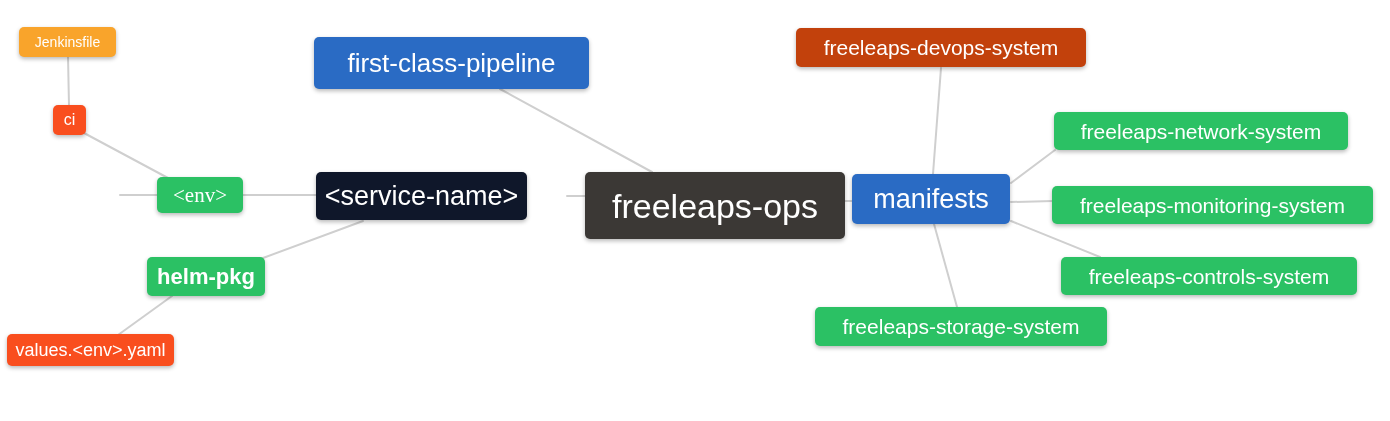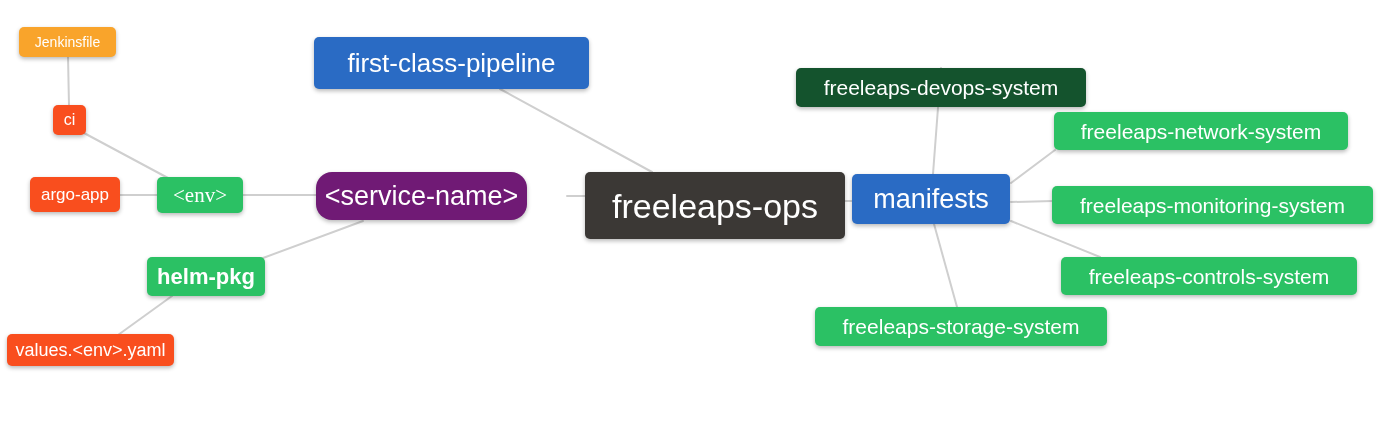--- a/index.html
+++ b/index.html
@@ -54,26 +54,25 @@
       <line x1="845" y1="201" x2="853" y2="201" stroke="#cfcfcf" stroke-width="2" stroke-linecap="round"></line>
       <line x1="933" y1="174" x2="941" y2="68" stroke="#cfcfcf" stroke-width="2" stroke-linecap="round"></line>
       <line x1="1011" y1="183" x2="1055" y2="150" stroke="#cfcfcf" stroke-width="2" stroke-linecap="round"></line>
       <line x1="1011" y1="202" x2="1053" y2="201" stroke="#cfcfcf" stroke-width="2" stroke-linecap="round"></line>
       <line x1="1011" y1="221" x2="1100" y2="257" stroke="#cfcfcf" stroke-width="2" stroke-linecap="round"></line>
       <line x1="934" y1="224" x2="957" y2="307" stroke="#cfcfcf" stroke-width="2" stroke-linecap="round"></line>
     </svg>
 
 <div class="node" style="left: 19px; top: 27px; width: 97px; height: 30px; font-size: 14px; background: rgb(249, 164, 43);">Jenkinsfile</div>
     <div class="node" style="left: 53px; top: 105px; width: 33px; height: 30px; font-size: 16px; background: rgb(249, 78, 30);">ci</div>
-    <div class="node" style="left: 30px; top: 177px; width: 90px; height: 35px; font-size: 17px; background: rgb(249, 78, 30);">argo-app</div>
     <div class="node" style="left: 157px; top: 177px; width: 86px; height: 36px; font-size: 21px; background: rgb(43, 193, 100); font-family: Liberation Serif, serif;">&lt;env&gt;</div>
     <div class="node" style="left: 147px; top: 257px; width: 118px; height: 39px; font-size: 22px; background: rgb(43, 193, 100); font-weight: bold;">helm-pkg</div>
     <div class="node" style="left: 7px; top: 334px; width: 167px; height: 32px; font-size: 18px; background: rgb(249, 78, 30);">values.&lt;env&gt;.yaml</div>
     <div class="node" style="left: 314px; top: 37px; width: 275px; height: 52px; font-size: 26px; background: rgb(42, 107, 196);">first-class-pipeline</div>
-    <div class="node" style="left: 316px; top: 172px; width: 211px; height: 48px; font-size: 27px; background: #701a75; border-radius: 16px;">&lt;service-name&gt;</div>
+    <div class="node" style="left: 316px; top: 172px; width: 211px; height: 48px; font-size: 27px; background: #0f172a;">&lt;service-name&gt;</div>
     <div class="node" style="left: 585px; top: 172px; width: 260px; height: 67px; font-size: 34px; background: rgb(59, 56, 53); text-align: center;">freeleaps-ops</div>
     <div class="node" style="left: 852px; top: 174px; width: 158px; height: 50px; font-size: 27px; background: rgb(42, 107, 196);">manifests</div>
-    <div class="node" style="left: 796px; top: 28px; width: 290px; height: 39px; font-size: 21px; background: #14532d; margin-top: 40px;">freeleaps-devops-system</div>
+    <div class="node" style="left: 796px; top: 28px; width: 290px; height: 39px; font-size: 21px; background: #c2410c;">freeleaps-devops-system</div>
     <div class="node" style="left: 1054px; top: 112px; width: 294px; height: 38px; font-size: 21px; background: rgb(43, 193, 100);">freeleaps-network-system</div>
     <div class="node" style="left: 1052px; top: 186px; width: 321px; height: 38px; font-size: 21px; background: rgb(43, 193, 100);">freeleaps-monitoring-system</div>
     <div class="node" style="left: 1061px; top: 257px; width: 296px; height: 38px; font-size: 21px; background: rgb(43, 193, 100);">freeleaps-controls-system</div>
     <div class="node" style="left: 815px; top: 307px; width: 292px; height: 39px; font-size: 21px; background: rgb(43, 193, 100);">freeleaps-storage-system</div>
   </div>
 
 </body></html>

